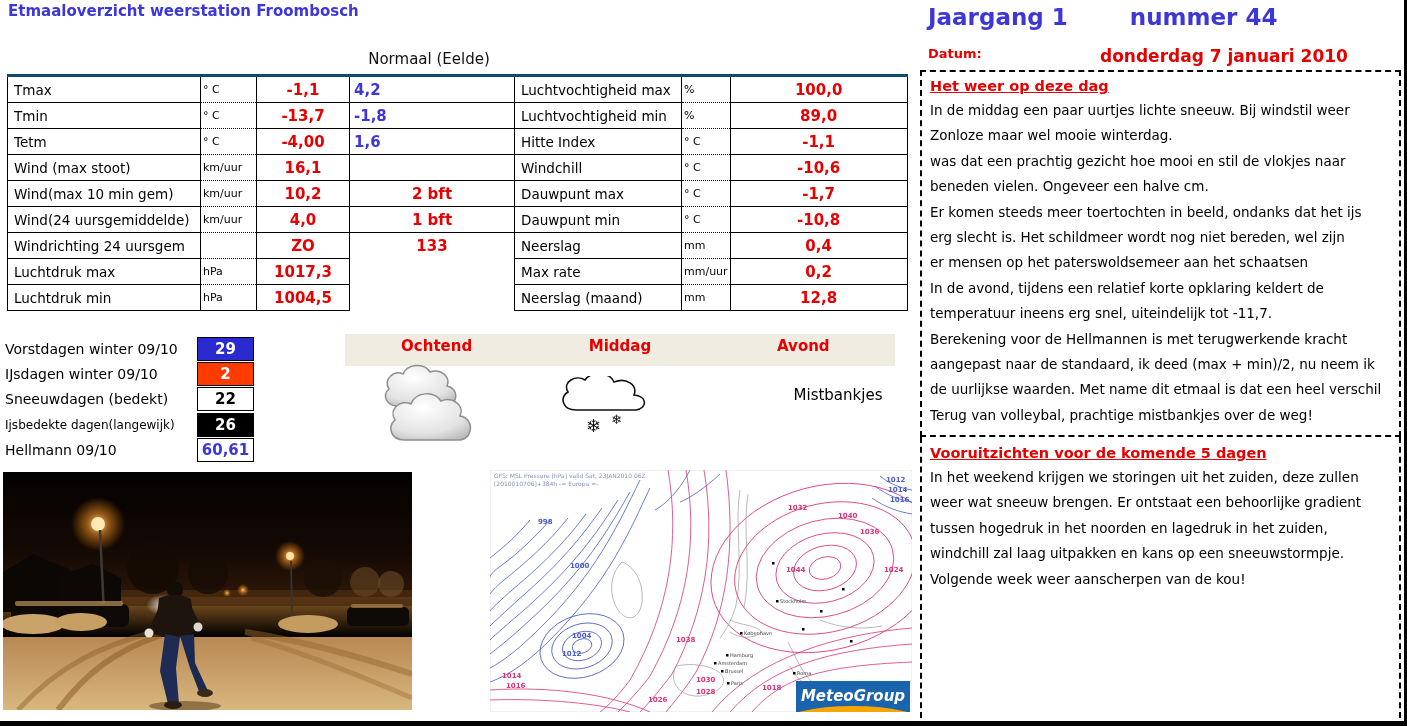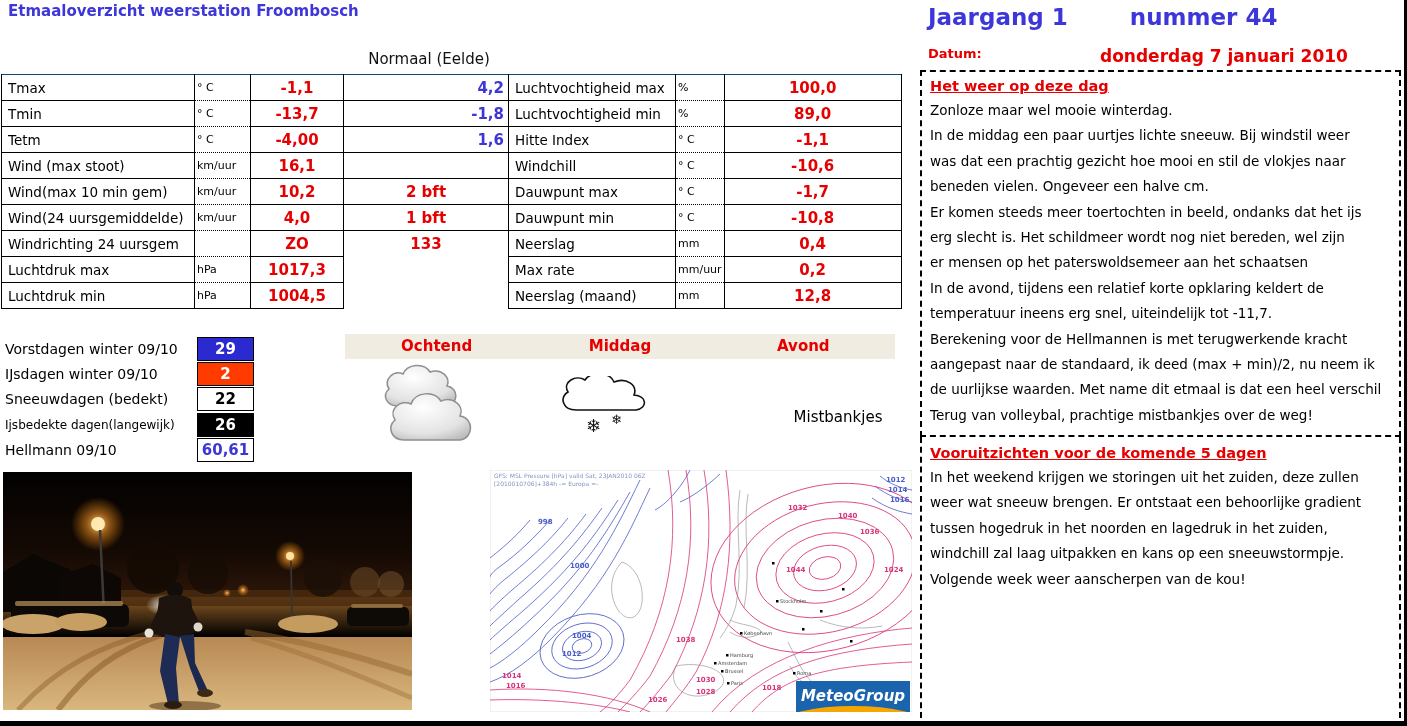--- a/index.html
+++ b/index.html
@@ -7,44 +7,44 @@
         font-family:"DejaVu Sans",sans-serif;color:#000;box-sizing:border-box;
         border-right:3px solid #000;border-bottom:5px solid #000;}
   .page-title{position:absolute;left:8px;top:2px;font-size:15px;font-weight:bold;color:#3d36d9;white-space:nowrap;}
   .jaargang{position:absolute;left:928px;top:4px;font-size:23px;font-weight:bold;color:#3d36d9;white-space:nowrap;}
   .jaargang .num{margin-left:62px;}
   .datum-label{position:absolute;left:928px;top:46px;font-size:13px;font-weight:bold;color:#e60000;}
   .datum-value{position:absolute;left:1100px;top:46px;font-size:17px;font-weight:bold;color:#e60000;white-space:nowrap;}
   .normaal-hdr{position:absolute;left:348px;top:50px;width:162px;text-align:center;font-size:15px;color:#111;}
 
   
-  #main{position:absolute;left:1px;top:74px;border-collapse:collapse;table-layout:fixed;border-top:1px solid #0c4a6e;}
+  #main{position:absolute;left:7px;top:74px;border-collapse:collapse;table-layout:fixed;border-top:3px solid #0c4a6e;}
   #main td{border-left:1px solid #000;border-right:1px solid #000;border-bottom:1px solid #000;border-top:none;
            height:25px;font-size:13.5px;padding:0 4px;white-space:nowrap;overflow:hidden;}
   #main td.lab{padding-left:6px;}
   #main td.unit{font-size:11px;border-bottom:1px dotted #000;padding:0 2px;}
   #main tr:last-child td.unit{border-bottom:1px solid #000;}
   #main td.val{color:#e60000;font-weight:bold;text-align:center;font-size:15px;}
-  #main td.norm-b{color:#3d36d9;font-weight:bold;text-align:right;font-size:15px;}
+  #main td.norm-b{color:#3d36d9;font-weight:bold;text-align:left;font-size:15px;}
   #main td.norm-r{color:#e60000;font-weight:bold;text-align:center;font-size:15px;}
   #main td.nb-bottom{border-bottom:hidden;}
   #main td.ghost{border-bottom:hidden;border-top:hidden;}
 
   
   #stats{position:absolute;left:5px;top:336px;}
   .stat-row{display:flex;align-items:center;height:25.3px;}
   .stat-label{width:192px;font-size:14px;white-space:nowrap;}
   .stat-label.small{font-size:12px;}
   .stat-box{width:57px;height:24px;border:1px solid #000;display:flex;align-items:center;
             justify-content:center;font-weight:bold;font-size:15px;box-sizing:border-box;}
 
   
-  .fc-strip{position:absolute;left:345px;top:334px;width:550px;height:25px;background:#f0ece1;display:flex;}
+  .fc-strip{position:absolute;left:345px;top:334px;width:550px;height:32px;background:#f0ece1;display:flex;}
   .fc-cell{flex:1;text-align:center;color:#e60000;font-weight:bold;font-size:15px;line-height:25px;}
-  .mist-text{position:absolute;left:768px;top:386px;width:140px;text-align:center;font-size:15px;white-space:nowrap;margin-top:22px;}
+  .mist-text{position:absolute;left:768px;top:386px;width:140px;text-align:center;font-size:15px;white-space:nowrap;}
   .icon-abs{position:absolute;}
 
   
   .box1{position:absolute;left:920px;top:70px;width:481px;height:367px;border:2px dashed #000;
         box-sizing:border-box;padding:2px 8px;}
   .box2{position:absolute;left:920px;top:437px;width:481px;height:281px;border-left:2px dashed #000;
         border-right:2px dashed #000;box-sizing:border-box;padding:4px 8px;}
   .sec-title{font-size:14.5px;font-weight:bold;color:#e60000;text-decoration:underline;line-height:24px;white-space:nowrap;}
   .sec-line{font-size:13.5px;line-height:25.4px;white-space:nowrap;}
 
@@ -375,22 +375,22 @@
           <rect x="306" y="211" width="114" height="31"></rect>
         </clipPath>
       <rect x="306" y="211" width="114" height="31" fill="#1964ad"></rect>
       <ellipse cx="363" cy="254" rx="72" ry="18" fill="#f7a600" clip-path="url(#logoclip)"></ellipse>
       <text x="363" y="231" text-anchor="middle" font-size="15" font-weight="bold" font-style="italic" fill="#ffffff">MeteoGroup</text>
     </g>
   </svg>
 
   <div class="box1">
     <div class="sec-title">Het weer op deze dag</div>
+    <div class="sec-line">In de middag een paar uurtjes lichte sneeuw. Bij windstil weer</div>
     <div class="sec-line">Zonloze maar wel mooie winterdag.</div>
-    <div class="sec-line">In de middag een paar uurtjes lichte sneeuw. Bij windstil weer</div>
     <div class="sec-line">was dat een prachtig gezicht hoe mooi en stil de vlokjes naar</div>
     <div class="sec-line">beneden  vielen. Ongeveer een halve cm.</div>
     <div class="sec-line">Er komen steeds meer toertochten in beeld, ondanks dat het ijs</div>
     <div class="sec-line">erg slecht is. Het schildmeer wordt nog niet bereden, wel zijn</div>
     <div class="sec-line">er mensen op het paterswoldsemeer aan het schaatsen</div>
     <div class="sec-line">In de avond, tijdens een relatief korte opklaring keldert de</div>
     <div class="sec-line">temperatuur ineens erg snel, uiteindelijk tot -11,7.</div>
     <div class="sec-line">Berekening voor de Hellmannen is met terugwerkende kracht</div>
     <div class="sec-line">aangepast naar de standaard, ik deed (max + min)/2, nu neem ik</div>
     <div class="sec-line">de uurlijkse waarden. Met name dit etmaal is dat een heel verschil</div>

